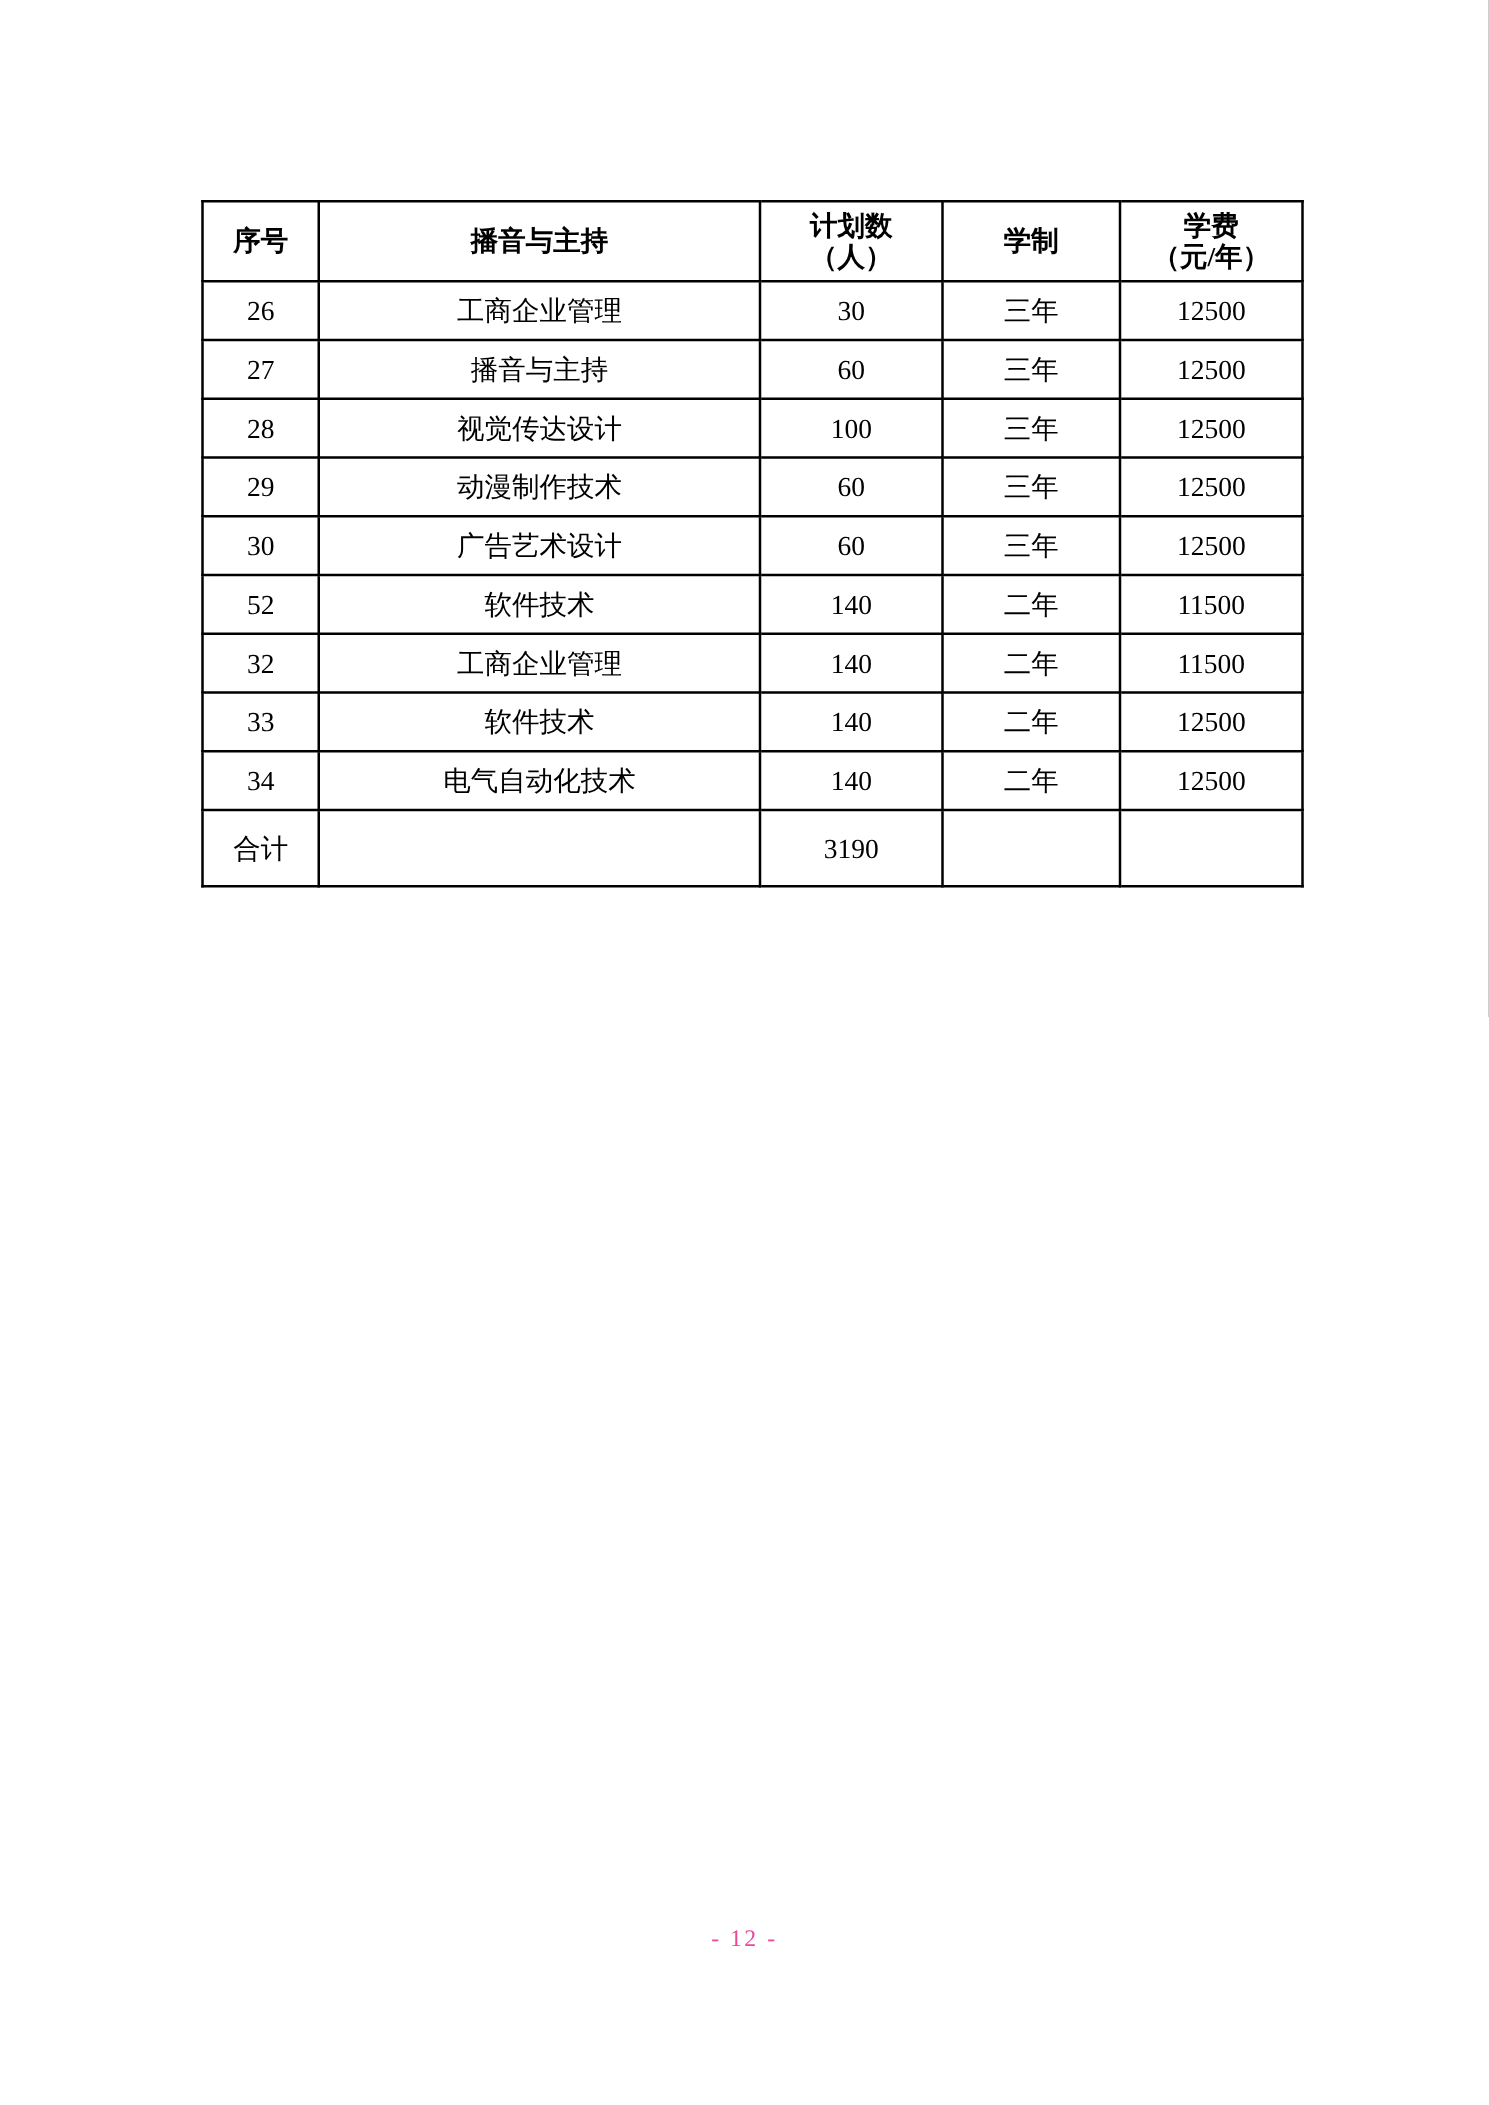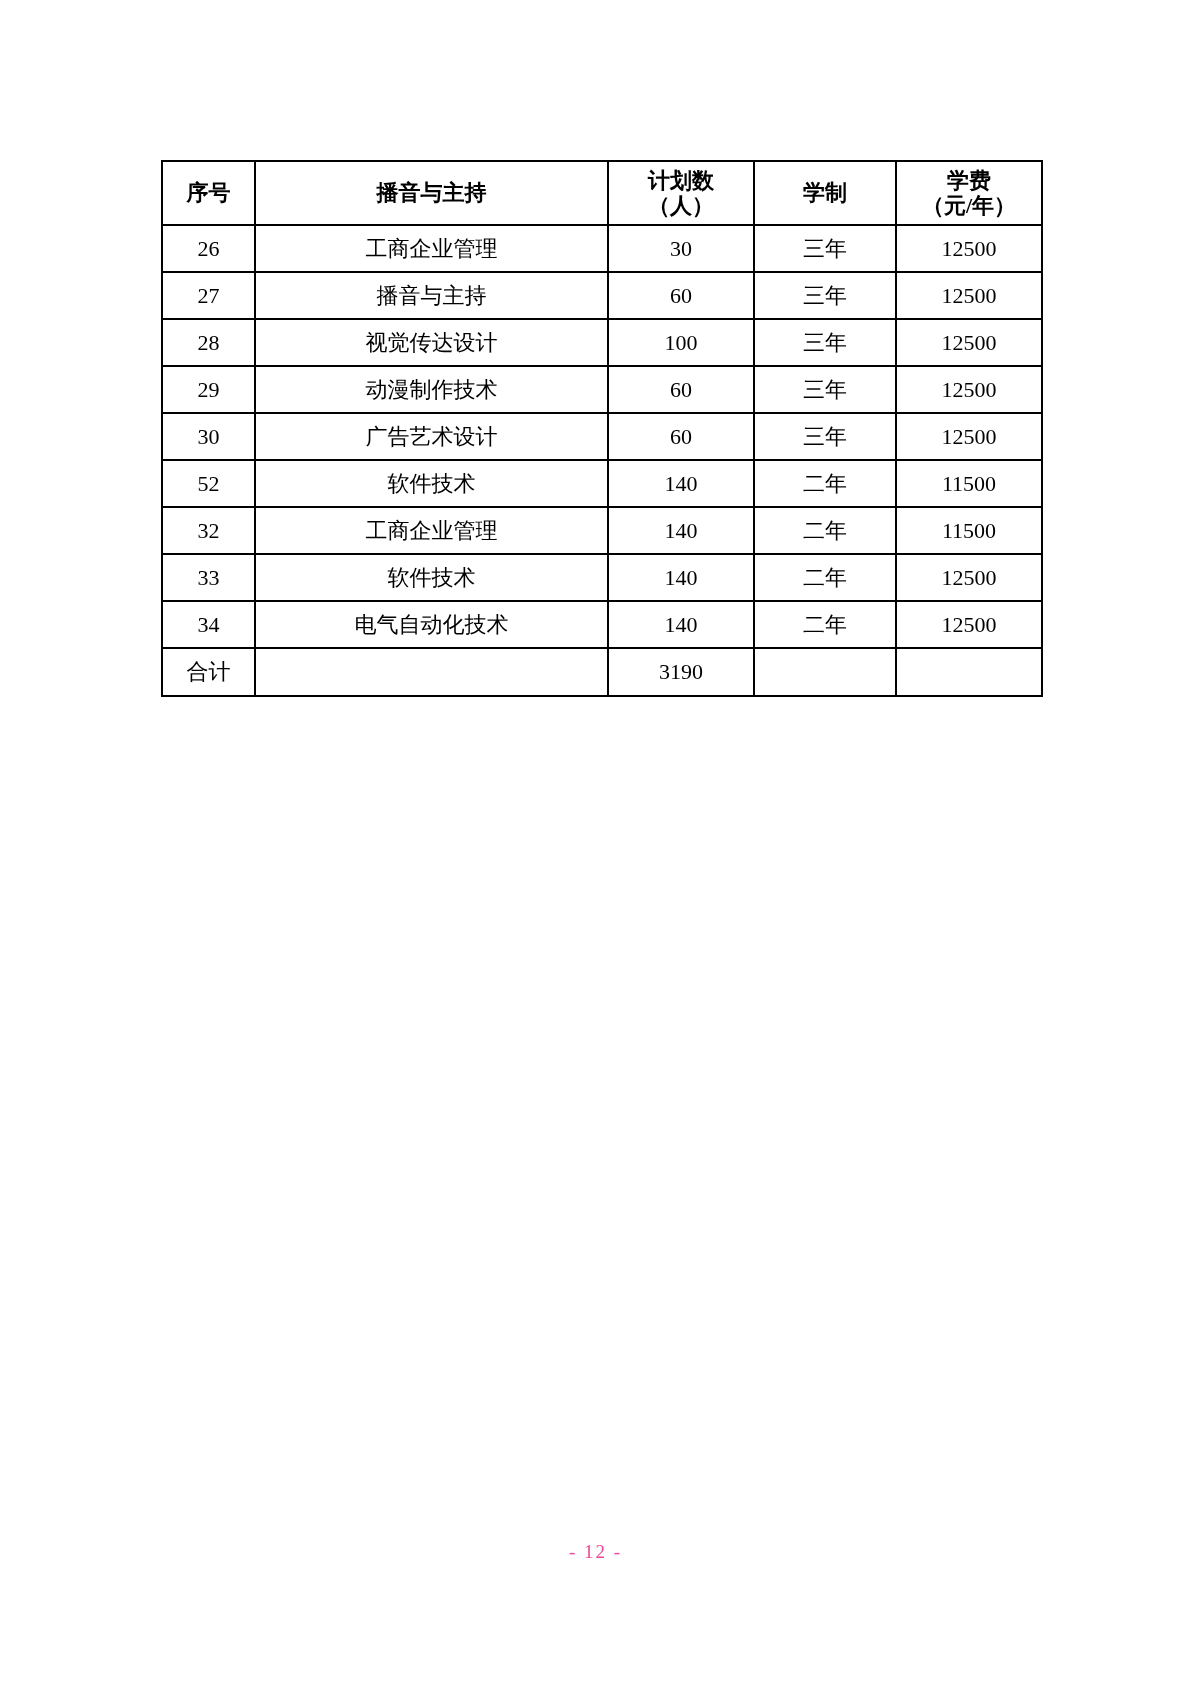--- a/index.html
+++ b/index.html
@@ -38,21 +38,21 @@
   }
   table.plan-table thead th {
     height: 62px;
     font-weight: bold;
     font-size: 22px;
   }
   table.plan-table tbody tr {
     height: 47px;
   }
   table.plan-table tbody tr.total-row {
-    height: 48px;
+    height: 61px;
   }
   .hdr-line {
     display: block;
     line-height: 1.15;
   }
   .page-number {
     position: absolute;
     top: 1541px;
     left: 0;
     width: 100%;

